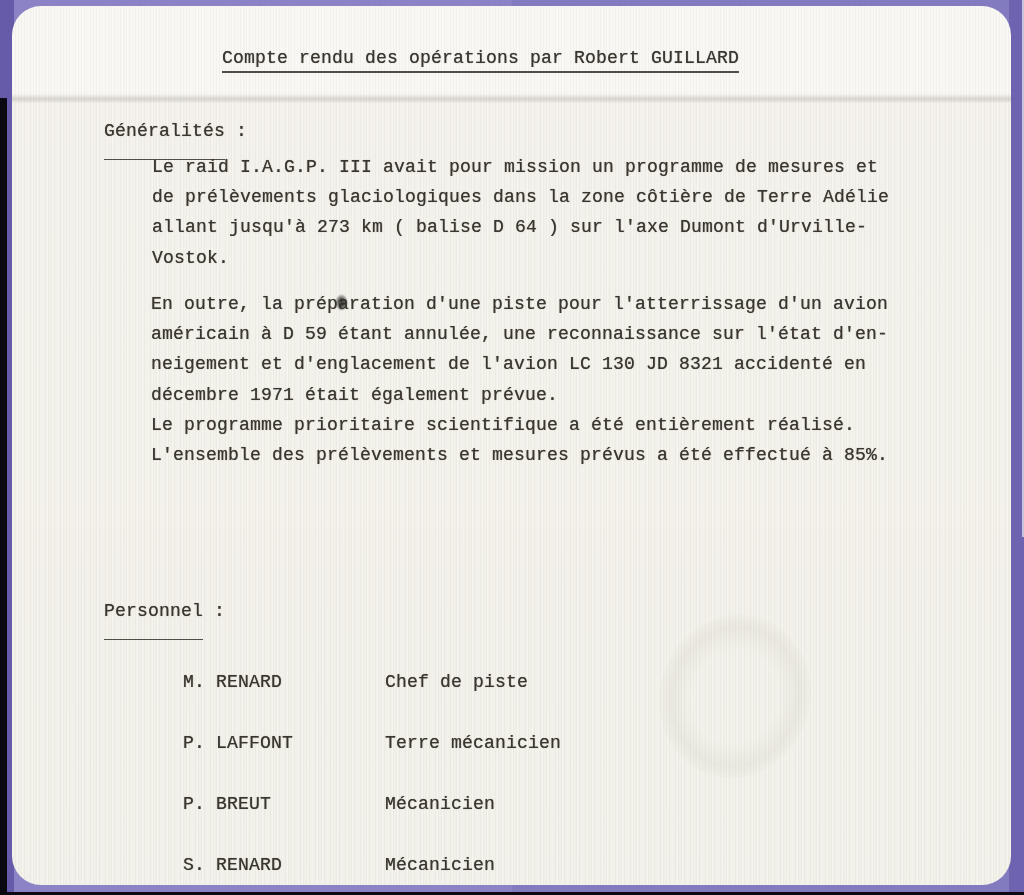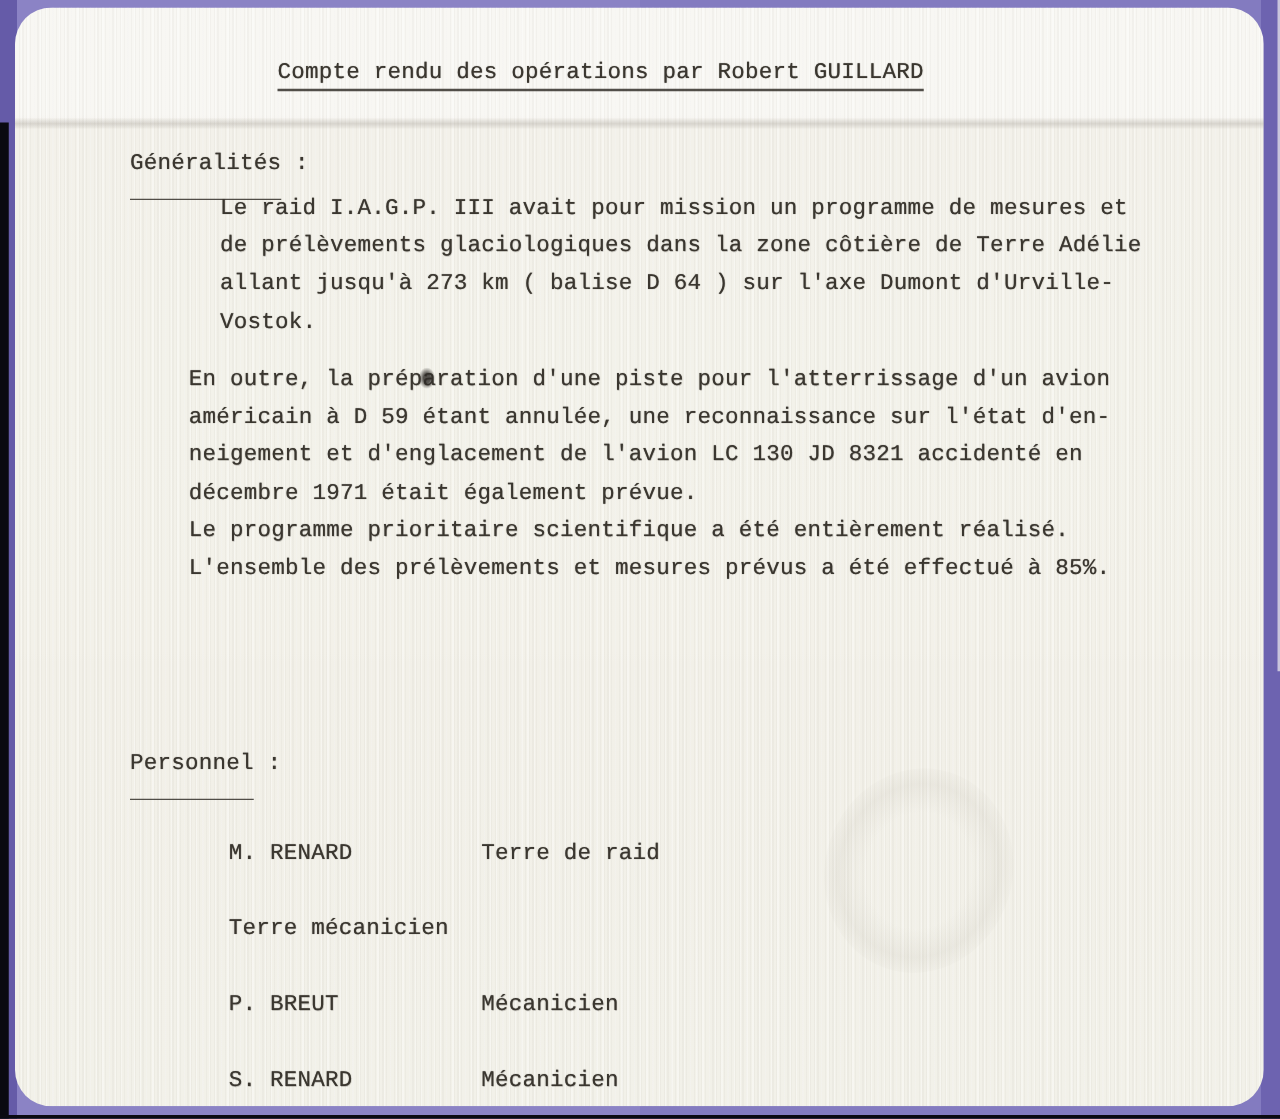--- a/index.html
+++ b/index.html
@@ -36,24 +36,24 @@
     text-shadow:0 0 0.8px rgba(56,52,45,0.65), 0.4px 0.4px 0 rgba(56,52,45,0.18);
     letter-spacing:0.2px;
     white-space:pre-line;
   }
   .title{left:210px;top:37px;}
   .title .u{border-bottom:2px solid rgba(52,48,42,0.85);padding-bottom:3px;}
   .hd{white-space:pre;}
   .hd .u{border-bottom:1.8px solid rgba(52,48,42,0.85);padding-bottom:18px;}
   .hd-gen{left:92px;top:110px;}
   .hd-pers{left:92px;top:590px;}
-  .para1{left:164px;top:146px;width:760px;}
+  .para1{left:140px;top:146px;width:760px;}
   .para2{left:139px;top:283px;width:790px;}
   .plist{left:171px;top:631px;}
-  .prow{display:flex;height:30.6px;align-items:flex-end;}
+  .prow{display:flex;height:30.6px;align-items:center;}
   .pname{display:inline-block;width:202px;white-space:pre;}
   .prole{display:inline-block;white-space:pre;}
   .smudge{
     position:absolute;left:323px;top:288px;width:13px;height:17px;
     background:radial-gradient(ellipse at center,rgba(45,42,38,0.8) 0 30%,rgba(45,42,38,0) 72%);
   }
   .watermark{
     position:absolute;left:648px;top:608px;width:150px;height:165px;
     border-radius:50%;
     background:radial-gradient(ellipse at center,rgba(170,164,150,0.0) 40%,rgba(170,164,150,0.12) 60%,rgba(170,164,150,0) 75%);
@@ -84,22 +84,22 @@
 neigement et d'englacement de l'avion LC 130 JD 8321 accidenté en
 décembre 1971 était également prévue.
 Le programme prioritaire scientifique a été entièrement réalisé.
 L'ensemble des prélèvements et mesures prévus a été effectué à 85%.</div>
 
     <div class="smudge"></div>
 
     <div class="txt hd hd-pers"><span class="u">Personnel</span><span> :</span></div>
 
     <div class="txt plist">
-      <div class="prow"><span class="pname">M. RENARD</span><span class="prole">Terre de raid</span></div>
-      <div class="prow"><span class="prole">Terre mécanicien</span></div>
+      <div class="prow"><span class="pname">M. RENARD</span><span class="prole">Chef de piste</span></div>
+      <div class="prow"><span class="pname">P. LAFFONT</span><span class="prole">Terre mécanicien</span></div>
       <div class="prow"><span class="pname">P. BREUT</span><span class="prole">Mécanicien</span></div>
       <div class="prow"><span class="pname">S. RENARD</span><span class="prole">Mécanicien</span></div>
       
       
       
     </div>
   </div>
 
   <div class="black-left"></div>
   <div class="black-bottom"></div>

